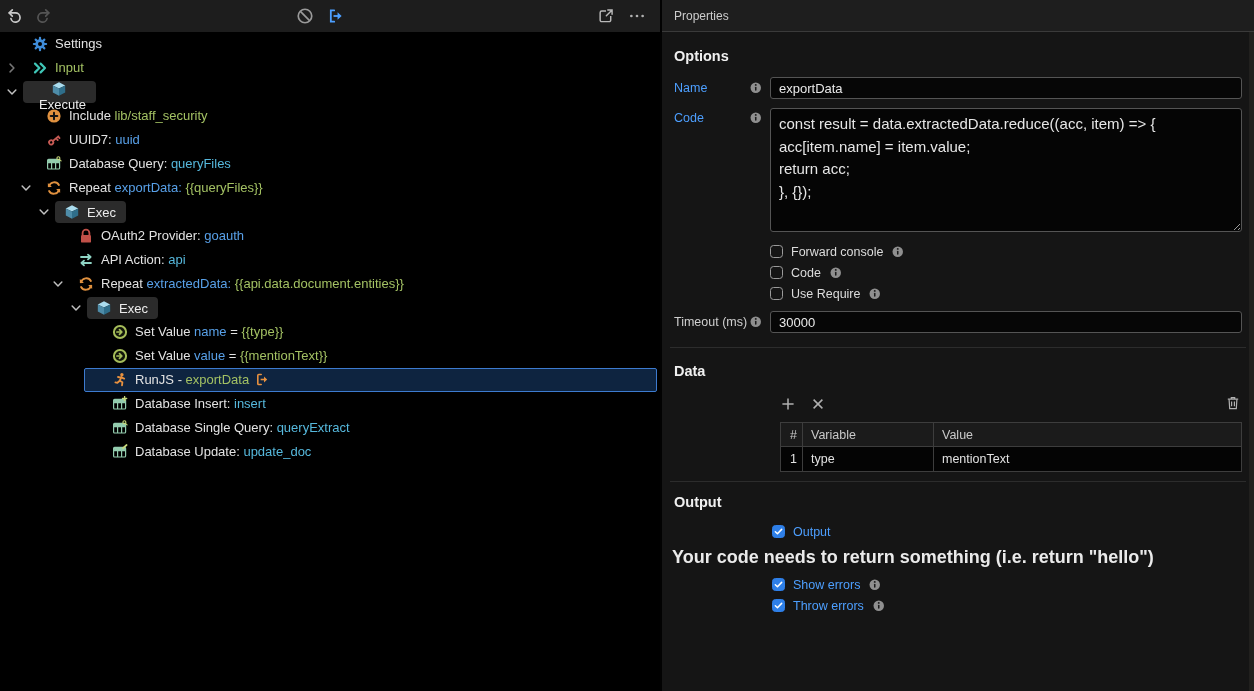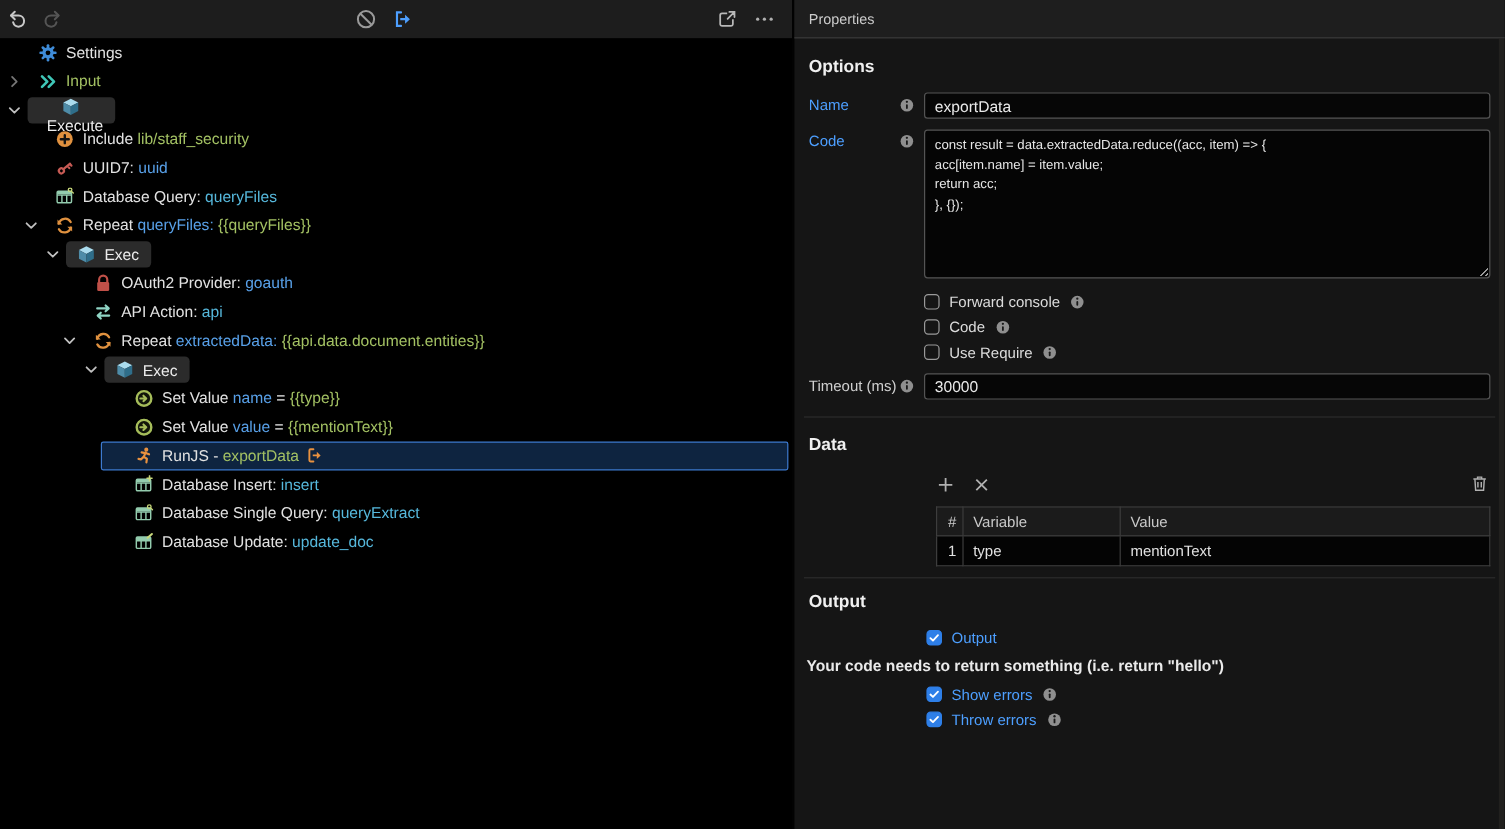--- a/index.html
+++ b/index.html
@@ -51,21 +51,21 @@
                padding-right:8px; height:22px; }
   .plabelcol.top { align-items:flex-start; padding-top:3px; }
   .plabel { font-size:12.5px; }
   .plabel.blue { color:#4d9fff; }
   .plabel.gray { color:#cfcfcf; }
   .infoicon { width:13.5px; height:13.5px; display:inline-flex; }
   .infoicon svg { width:100%; height:100%; }
   .pinput { flex:1; height:22px; background:#060606; border:1px solid #545454; border-radius:3px;
             color:#e9e9e9; font-size:13px; padding:0 8px; font-family:"Liberation Sans",sans-serif; outline:none; }
   .pcode { flex:1; height:124px; background:#050505; border:1px solid #545454; border-radius:3px;
-           color:#e6e6e6; font-size:11px; line-height:1.5; padding:4px 8px; resize:both;
+           color:#e6e6e6; font-size:15px; line-height:1.5; padding:4px 8px; resize:both;
            font-family:"Liberation Sans",sans-serif; outline:none; white-space:pre; overflow:auto; }
   .cbrow { display:flex; align-items:center; margin-left:96px; height:21px; gap:8px; }
   .cb { width:13px; height:13px; border:1.4px solid #9a9a9a; border-radius:3.5px; flex:0 0 13px;
         display:inline-flex; align-items:center; justify-content:center; background:transparent; }
   .cb.checked { background:#2e7fe8; border-color:#2e7fe8; }
   .cb svg { width:11px; height:11px; }
   .cblabel { font-size:12.5px; color:#dcdcdc; }
   .cblabel.blue { color:#4d9fff; }
   .divider { border:none; border-top:1px solid #2c2c2c; margin:14px -4px 0 -4px; }
   .data-tools { display:flex; align-items:center; margin-left:106px; margin-top:17px; margin-bottom:10px; position:relative; }
@@ -73,21 +73,21 @@
   .dicon svg { width:100%; height:100%; }
   .dicon.gap { margin-right:14px; }
   .trashwrap { position:absolute; right:1px; top:-1px; }
   .dtable { margin-left:106px; border-collapse:collapse; width:calc(100% - 106px);
             font-size:12.5px; }
   .dtable th, .dtable td { border:1px solid #3d3d3d; padding:0 8px; height:24px; text-align:left; font-weight:normal; }
   .dtable th { background:#1b1b1b; color:#c9c9c9; }
   .dtable td { background:#040404; color:#e2e2e2; height:25px; }
   .dtable .numcol { width:22px; text-align:right; padding:0 5px; }
   .dtable .varcol { width:131px; }
-  .note { font-size:13px; font-weight:600; color:#eaeaea; margin:5px 0 6px -2px; }
+  .note { font-size:18px; font-weight:600; color:#eaeaea; margin:5px 0 6px -2px; }
   .outcbrow { margin-left:98px; height:21px; }
 </style>
 </head>
 <body>
 
 <div class="stage">
 
   <div class="topbar">
     <div class="tb-left">
       <span class="tbicon">
@@ -229,21 +229,21 @@
         <span class="ticon" style="left: 46px;">
           <svg viewBox="0 0 16 16">
             <g stroke="#e0913f" stroke-width="1.9" fill="none" stroke-linecap="round">
               <path d="M12.9 5A5.4 5.4 0 0 0 3 6.3"></path>
               <path d="M3.1 11A5.4 5.4 0 0 0 13 9.7"></path>
             </g>
             <path d="M1.9 3v4h4z" fill="#e0913f"></path>
             <path d="M14.1 13V9h-4z" fill="#e0913f"></path>
           </svg>
         </span>
-        <span class="tlabel" style="left: 69px;"><span class="c-plain">Repeat </span><span class="c-blue">queryFiles:</span><span class="c-plain"> </span><span class="c-green">{{queryFiles}}</span></span>
+        <span class="tlabel" style="left: 69px;"><span class="c-plain">Repeat </span><span class="c-blue">exportData:</span><span class="c-plain"> </span><span class="c-green">{{queryFiles}}</span></span>
       </div>
       <div class="trow">
         <span class="chev" style="left: 37px;">
           <svg viewBox="0 0 16 16">
             <path d="M3.6 5.8 8 10.2 12.4 5.8" stroke="#c0c0c0" stroke-width="1.7" fill="none" stroke-linecap="round" stroke-linejoin="round"></path>
           </svg>
         </span>
         <div class="pill" style="left: 55px;">
           <span class="picon">
             <svg viewBox="0 0 16 16">

